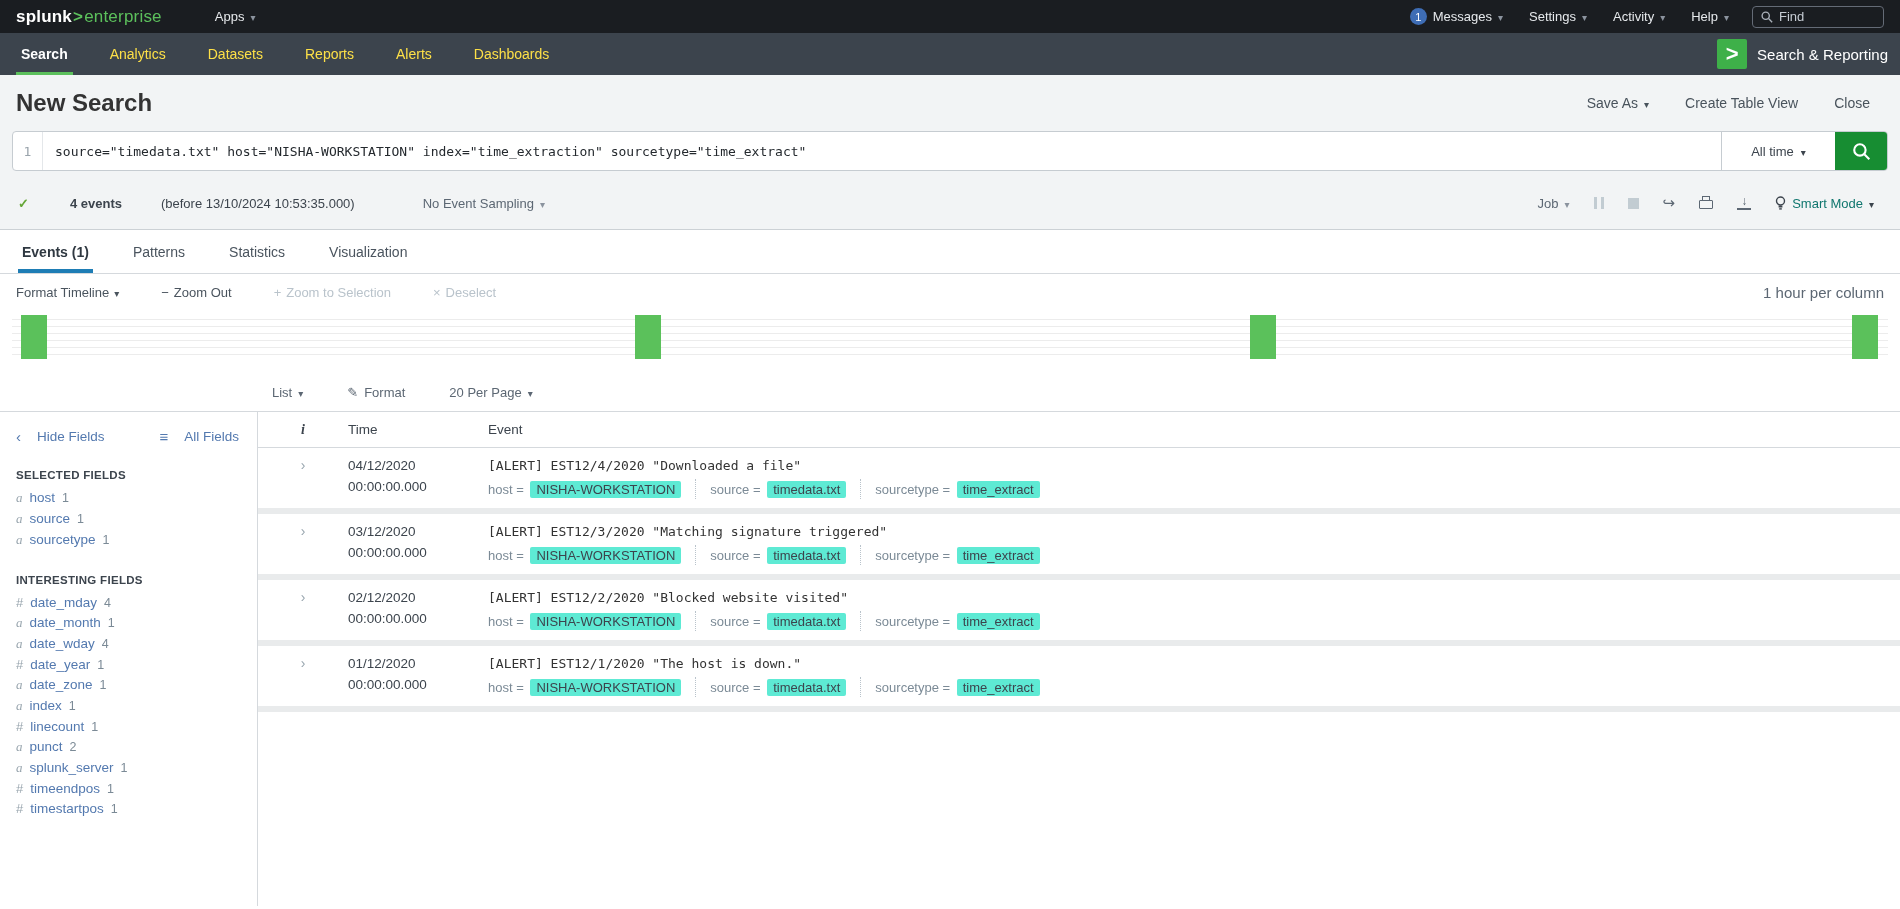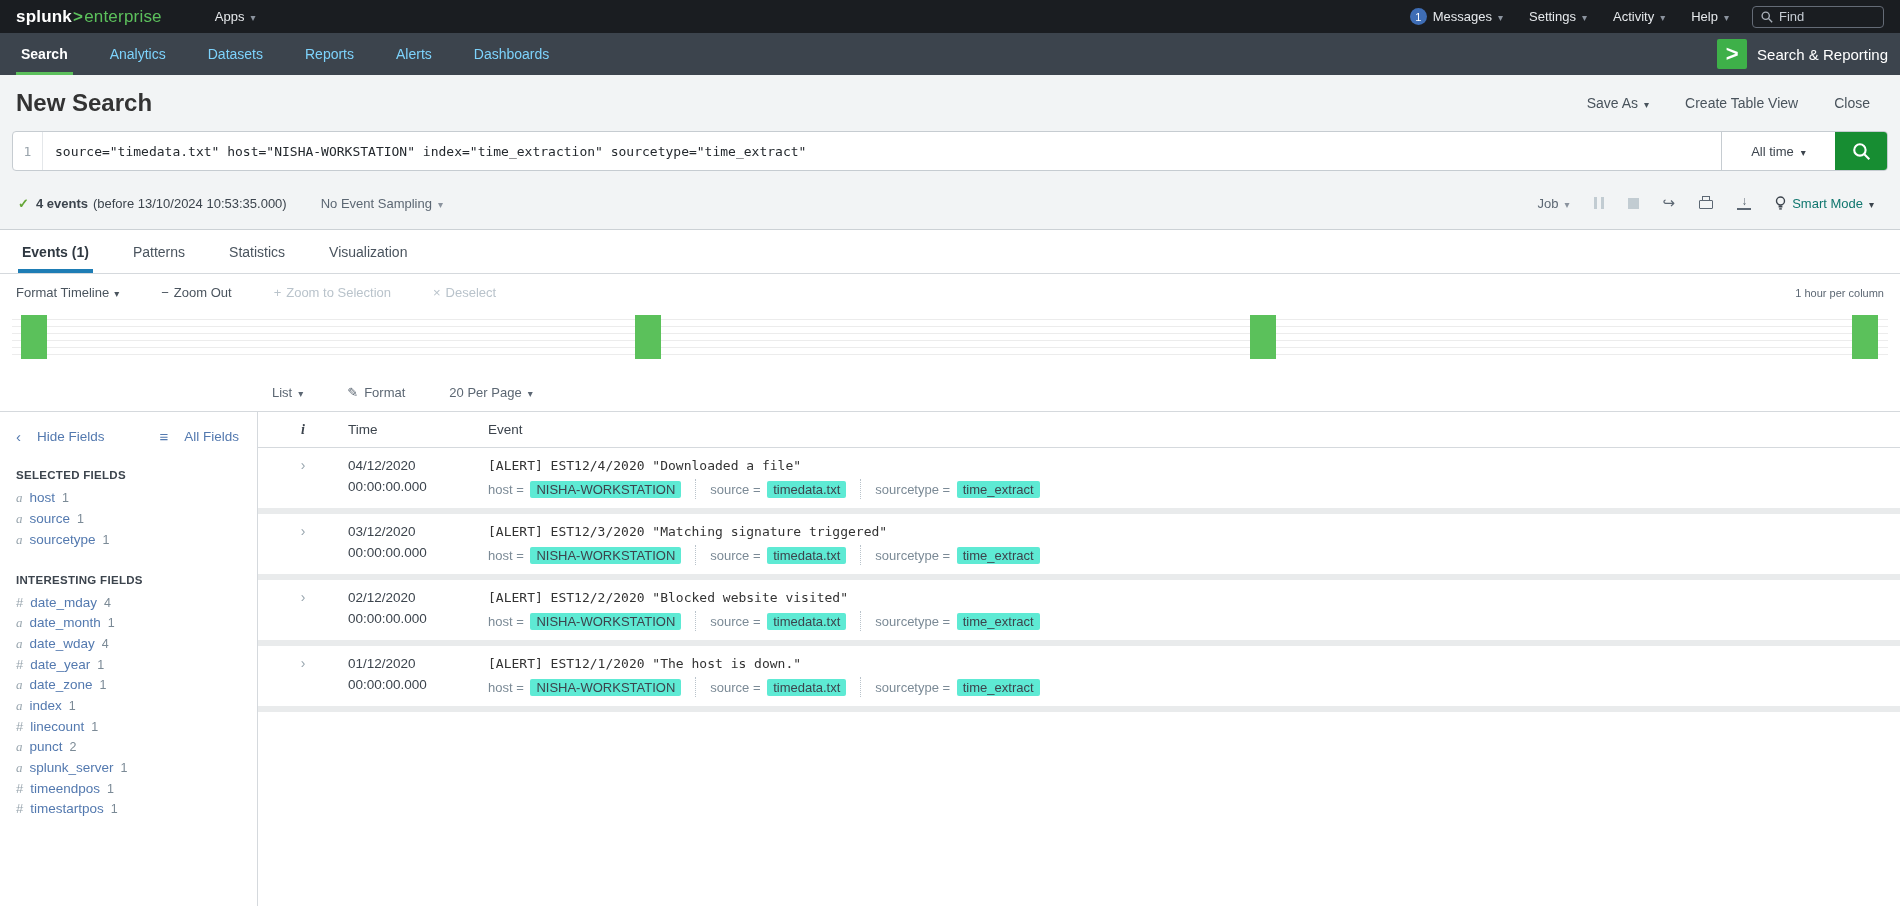--- a/index.html
+++ b/index.html
@@ -14,42 +14,42 @@
   .logo-product { color: #5cc05c; }
   .menu-item { display: inline-flex; align-items: center; gap: 6px; padding: 0 13px; height: 100%; cursor: pointer; white-space: nowrap; }
   .topbar-right { margin-left: auto; display: flex; align-items: center; height: 100%; }
   .badge { background: #3e6db5; color: #fff; width: 17px; height: 17px; border-radius: 50%; font-size: 11px; display: inline-flex; align-items: center; justify-content: center; }
   .caret { display: inline-block; }
   .caret::after { content: "▾"; font-size: 10px; color: #8b939e; }
   .find-box { width: 132px; height: 22px; border: 1px solid #646b76; border-radius: 4px; display: flex; align-items: center; gap: 6px; padding: 0 8px; margin: 0 16px 0 10px; color: #c7cdd4; cursor: text; }
 
   
   .appbar { height: 42px; background: #3c444d; display: flex; align-items: center; }
-  .nav-tab { height: 100%; line-height: 42px; padding: 0 21px; color: #7dd3fc; font-size: 14px; position: relative; cursor: pointer; white-space: nowrap; }
+  .nav-tab { height: 100%; line-height: 42px; padding: 0 21px; color: #fde047; font-size: 14px; position: relative; cursor: pointer; white-space: nowrap; }
   .nav-tab.active { color: #fff; font-weight: bold; }
   .nav-tab.active::after { content: ""; position: absolute; left: 16px; right: 16px; bottom: 0; height: 3px; background: #5cc05c; }
   .app-badge { margin-left: auto; display: flex; align-items: center; gap: 10px; padding-right: 12px; color: #fff; font-size: 15px; cursor: pointer; }
   .app-icon { width: 30px; height: 30px; background: #3eb049; border-radius: 2px; color: #fff; font-weight: bold; font-size: 22px; display: flex; align-items: center; justify-content: center; line-height: 1; }
 
   
   .search-section { background: #f2f4f5; padding: 0 12px 6px; border-bottom: 1px solid #ccd1d5; }
   .search-header-row { height: 56px; display: flex; align-items: center; }
   .page-title { font-size: 24px; font-weight: bold; color: #333; padding-left: 4px; }
   .header-actions { margin-left: auto; display: flex; align-items: center; gap: 36px; font-size: 14px; color: #49535c; padding-right: 18px; }
   .header-actions > span { cursor: pointer; display: inline-flex; gap: 6px; }
   .header-actions .caret::after { color: #49535c; }
 
   .search-bar { height: 40px; background: #fff; border: 1px solid #c6ccd1; border-radius: 4px; display: flex; align-items: stretch; overflow: hidden; margin-bottom: 12px; }
   .line-no { width: 30px; border-right: 1px solid #e4e7ea; color: #9aa4ac; display: flex; align-items: center; justify-content: center; font-family: "DejaVu Sans Mono", monospace; font-size: 13px; }
   .query-input { flex: 1; display: flex; align-items: center; padding-left: 12px; font-family: "DejaVu Sans Mono", monospace; font-size: 13px; color: #24292e; cursor: text; white-space: nowrap; }
   .timerange-btn { width: 114px; border-left: 1px solid #c6ccd1; display: flex; align-items: center; justify-content: center; gap: 7px; font-size: 13px; color: #3c444d; cursor: pointer; }
   .timerange-btn .caret::after { color: #3c444d; }
   .search-go-btn { width: 52px; background: #178d32; display: flex; align-items: center; justify-content: center; cursor: pointer; }
 
-  .job-row { height: 40px; display: flex; align-items: center; font-size: 13px; color: #3c444d; padding: 0 6px; }
+  .job-row { height: 40px; display: flex; align-items: center; font-size: 13px; color: #3c444d; padding: 0 6px; gap: 34px; }
   .check-icon { color: #65a637; font-weight: bold; margin-right: 7px; }
   .check-icon::before { content: "✓"; }
   .result-bold { font-weight: bold; margin-right: 5px; }
   .sampling-btn { margin-left: 34px; color: #5c6773; display: inline-flex; align-items: center; gap: 6px; cursor: pointer; }
   .job-tools { margin-left: auto; display: flex; align-items: center; gap: 24px; color: #5c6773; padding-right: 8px; }
   .job-tools > span { display: inline-flex; align-items: center; gap: 6px; cursor: pointer; }
   .pause-icon { width: 10px; height: 12px; border-left: 3px solid #c2ccd2; border-right: 3px solid #c2ccd2; }
   .stop-icon { width: 11px; height: 11px; background: #c2ccd2; }
   .share-icon { font-size: 15px; color: #5c6773; }
   .print-icon { width: 14px; height: 9px; border: 1.5px solid #5c6773; border-radius: 1px; position: relative; display: inline-block; margin-top: 3px; }
@@ -63,21 +63,21 @@
   .rtab { height: 100%; line-height: 44px; padding: 0 4px; margin: 0 18px; font-size: 14px; color: #4a545e; position: relative; cursor: pointer; }
   .rtab:first-child { margin-left: 6px; }
   .rtab.active { color: #2f3841; font-weight: bold; }
   .rtab.active::after { content: ""; position: absolute; left: 0; right: 0; bottom: 0; height: 4px; background: #1e7db5; }
 
   
   .timeline-controls { height: 37px; display: flex; align-items: center; padding: 0 16px; font-size: 13px; }
   .tl-control { display: inline-flex; align-items: center; gap: 5px; margin-right: 42px; color: #4a545e; cursor: pointer; white-space: nowrap; }
   .tl-control.disabled { color: #b9c3cb; cursor: default; }
   .tl-control .caret::after { color: #4a545e; }
-  .scale-label { margin-left: auto; color: #5c6773; font-size: 11px; }
+  .scale-label { margin-left: auto; color: #5c6773; font-size: 15px; }
   .timeline-chart { margin: 2px 12px 14px; height: 46px; position: relative;
     background-image: repeating-linear-gradient(to bottom, #ffffff 0 6px, #ececec 6px 7px); }
   .tl-bar { position: absolute; top: 2px; bottom: 0; width: 26px; cursor: pointer; }
 
   
   .list-controls { height: 39px; border-bottom: 1px solid #d5d9dd; display: flex; align-items: center; padding-left: 272px; font-size: 13px; color: #5c6773; }
   .list-control { display: inline-flex; align-items: center; gap: 6px; margin-right: 44px; cursor: pointer; text-align: center; }
   .list-control .caret::after { color: #5c6773; }
 
   

